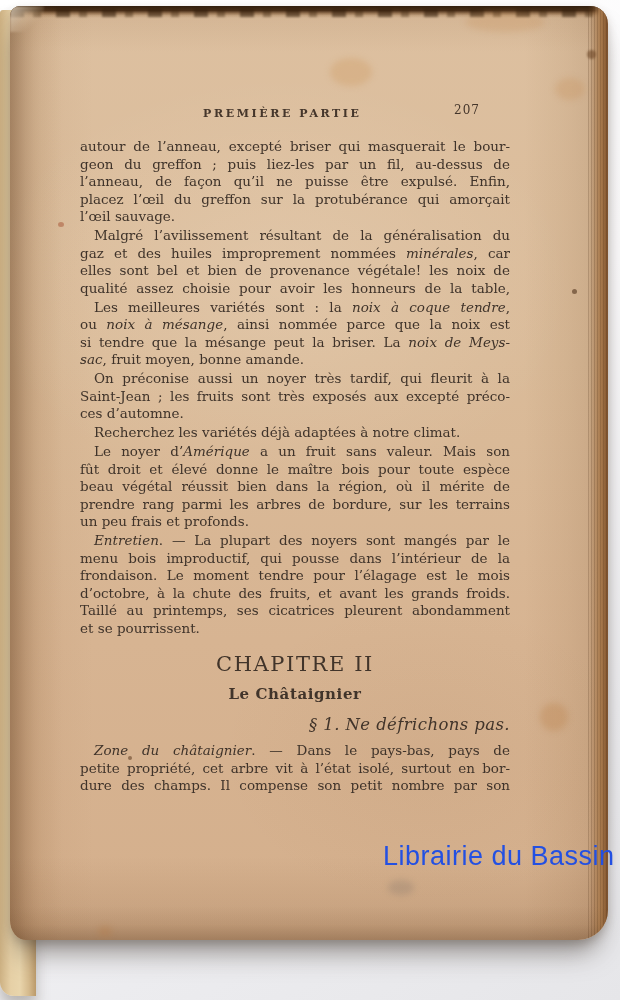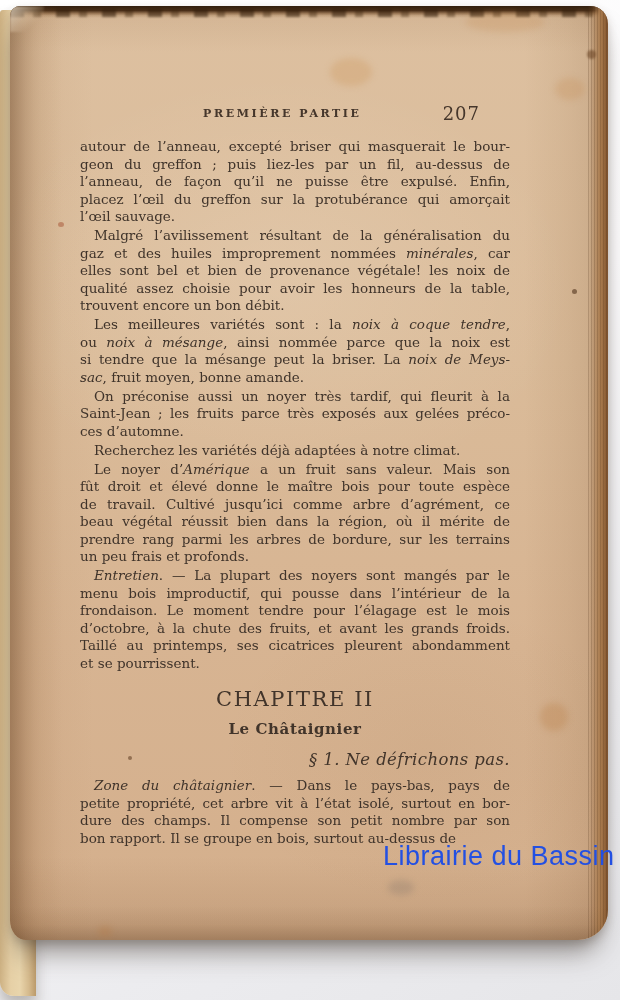--- a/index.html
+++ b/index.html
@@ -68,21 +68,21 @@
   .st8{left:562px;top:283px;width:5px;height:5px;background:rgba(70,40,18,.55);filter:blur(.5px);}
   .st9{left:118px;top:750px;width:4px;height:4px;background:rgba(80,45,20,.5);filter:blur(.5px);}
   .st10{left:48px;top:216px;width:6px;height:5px;background:rgba(160,70,40,.45);filter:blur(.5px);}
   
   .content{position:absolute;left:70px;top:0;width:430px;color:#3f332a;}
   .running-head{position:relative;margin-top:100px;height:18px;}
   .running-title{
     position:absolute;left:50%;transform:translateX(-58%);top:1px;
     font-size:11px;font-weight:bold;letter-spacing:2.6px;white-space:nowrap;color:#45362b;
   }
-  .folio{position:absolute;right:30px;top:-3px;font-size:18px;letter-spacing:1px;color:#45362b;}
+  .folio{position:absolute;right:30px;top:-3px;font-size:12px;letter-spacing:1px;color:#45362b;}
   .body-text{margin-top:14px;}
   .para{margin:0 0 1.5px 0;}
   .para.indent .line:first-child{text-indent:14px;}
   .line{
     height:17.5px;line-height:17.5px;font-size:13.5px;
     text-align:justify;text-align-last:justify;
     overflow:hidden;white-space:nowrap;
   }
   .line.last{text-align-last:left;}
   .line i{font-style:italic;}
@@ -133,40 +133,38 @@
             <div class="line">geon du greffon ; puis liez-les par un fil, au-dessus de</div>
             <div class="line">l’anneau, de façon qu’il ne puisse être expulsé. Enfin,</div>
             <div class="line">placez l’œil du greffon sur la protubérance qui amorçait</div>
             <div class="line last">l’œil sauvage.</div>
           </div>
           <div class="para indent">
             <div class="line">Malgré l’avilissement résultant de la généralisation du</div>
             <div class="line">gaz et des huiles improprement nommées <i>minérales</i>, car</div>
             <div class="line">elles sont bel et bien de provenance végétale! les noix de</div>
             <div class="line">qualité assez choisie pour avoir les honneurs de la table,</div>
-            <div class="line last">trouvent encore un bon débit.</div>
           </div>
           <div class="para indent">
             <div class="line">Les meilleures variétés sont : la <i>noix à coque tendre</i>,</div>
             <div class="line">ou <i>noix à mésange</i>, ainsi nommée parce que la noix est</div>
             <div class="line">si tendre que la mésange peut la briser. La <i>noix de Meys-</i></div>
             <div class="line last"><i>sac</i>, fruit moyen, bonne amande.</div>
           </div>
           <div class="para indent">
             <div class="line">On préconise aussi un noyer très tardif, qui fleurit à la</div>
-            <div class="line">Saint-Jean ; les fruits parce très exposés aux gelées préco-</div>
+            <div class="line">Saint-Jean ; les fruits sont très exposés aux excepté préco-</div>
             <div class="line last">ces d’automne.</div>
           </div>
           <div class="para indent">
             <div class="line last">Recherchez les variétés déjà adaptées à notre climat.</div>
           </div>
           <div class="para indent">
             <div class="line">Le noyer d’<i>Amérique</i> a un fruit sans valeur. Mais son</div>
             <div class="line">fût droit et élevé donne le maître bois pour toute espèce</div>
-            <div class="line">de travail. Cultivé jusqu’ici comme arbre d’agrément, ce</div>
             <div class="line">beau végétal réussit bien dans la région, où il mérite de</div>
             <div class="line">prendre rang parmi les arbres de bordure, sur les terrains</div>
             <div class="line last">un peu frais et profonds.</div>
           </div>
           <div class="para indent">
             <div class="line"><i>Entretien</i>. — La plupart des noyers sont mangés par le</div>
             <div class="line">menu bois improductif, qui pousse dans l’intérieur de la</div>
             <div class="line">frondaison. Le moment tendre pour l’élagage est le mois</div>
             <div class="line">d’octobre, à la chute des fruits, et avant les grands froids.</div>
             <div class="line">Taillé au printemps, ses cicatrices pleurent abondamment</div>
@@ -176,20 +174,19 @@
 
       <div class="chapter-title">CHAPITRE II</div>
       <div class="chapter-subtitle">Le Châtaignier</div>
       <div class="section-heading">§ 1. Ne défrichons pas.</div>
 
       <div class="chapter-body">
           <div class="para indent">
             <div class="line"><i>Zone du châtaignier</i>. — Dans le pays-bas, pays de</div>
             <div class="line">petite propriété, cet arbre vit à l’état isolé, surtout en bor-</div>
             <div class="line">dure des champs. Il compense son petit nombre par son</div>
-            <div class="line last">bon rapport. Il se groupe en bois, surtout au-dessus de</div>
           </div>
         </div>
     </div>
   </div>
 
   <div class="watermark" style="color: rgb(35, 80, 226);">Librairie du Bassin</div>
 </div>
 
 </body></html>

